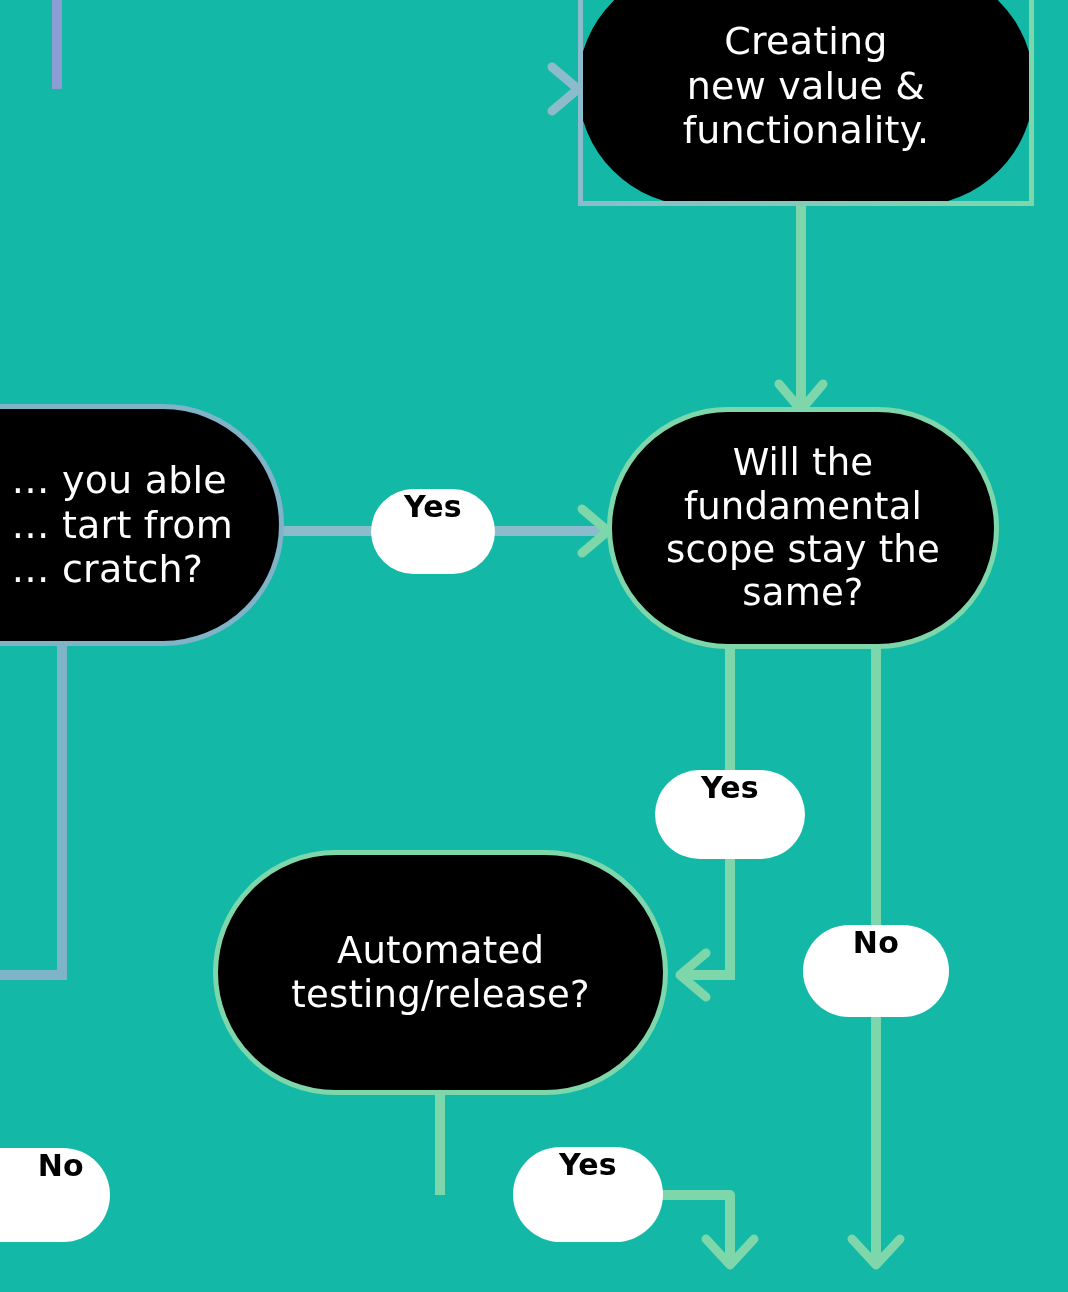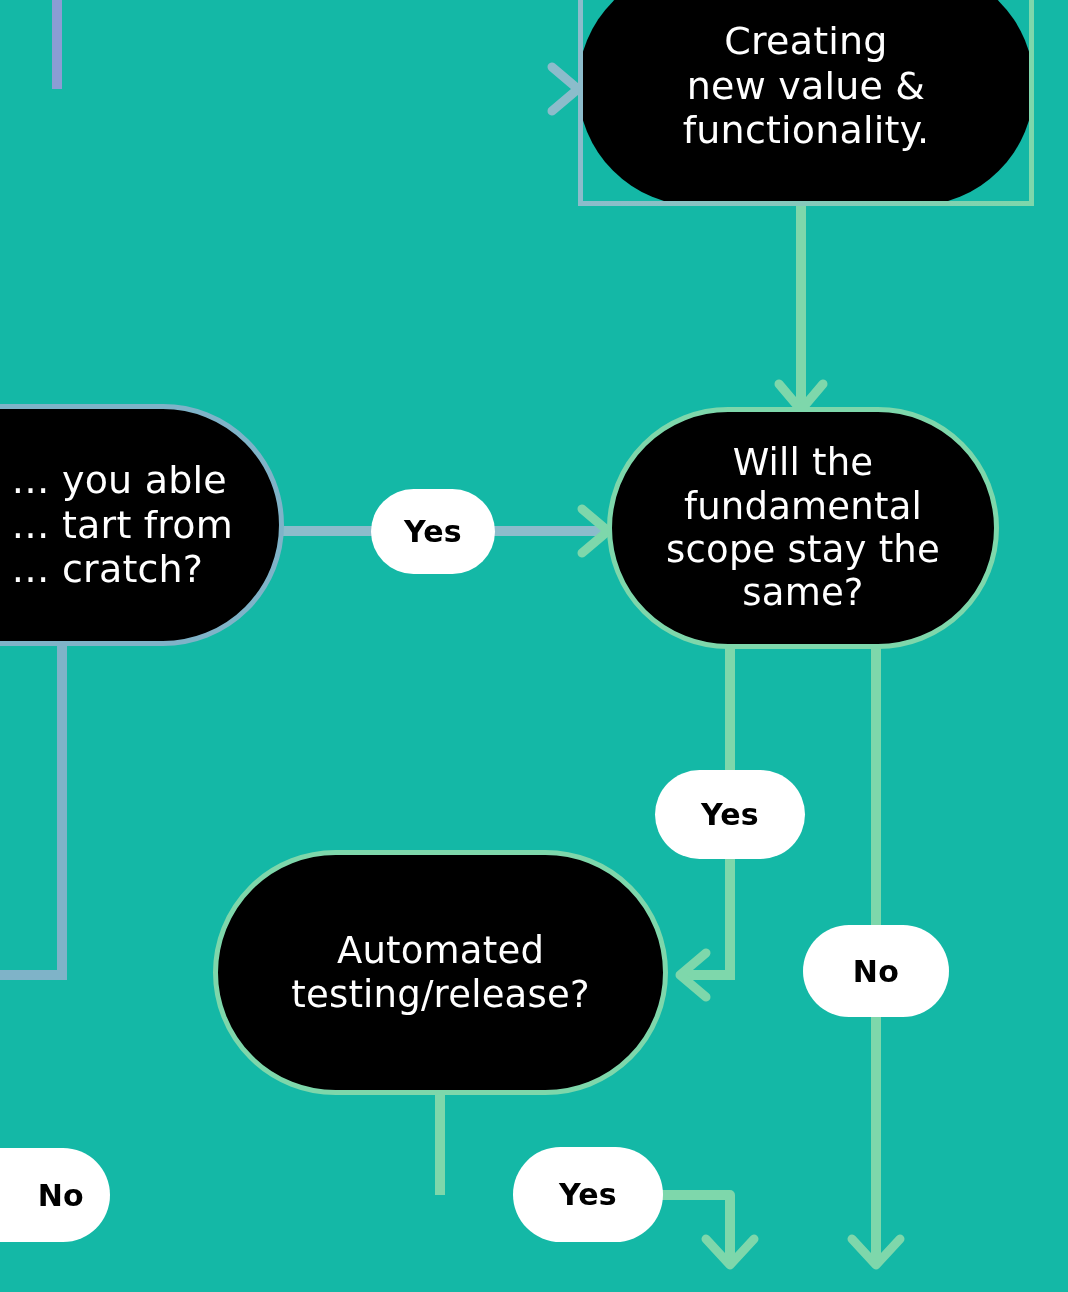--- a/index.html
+++ b/index.html
@@ -50,21 +50,20 @@
   }
 
   
   .pill {
     position: absolute;
     box-sizing: border-box;
     background: #ffffff;
     color: #000000;
     border-radius: 999px;
     display: flex;
-    align-items: center;
     justify-content: center;
     font-weight: 700;
     letter-spacing: 0.3px;
   }
 </style>
 </head>
 <body>
 
 <div id="canvas">
 

